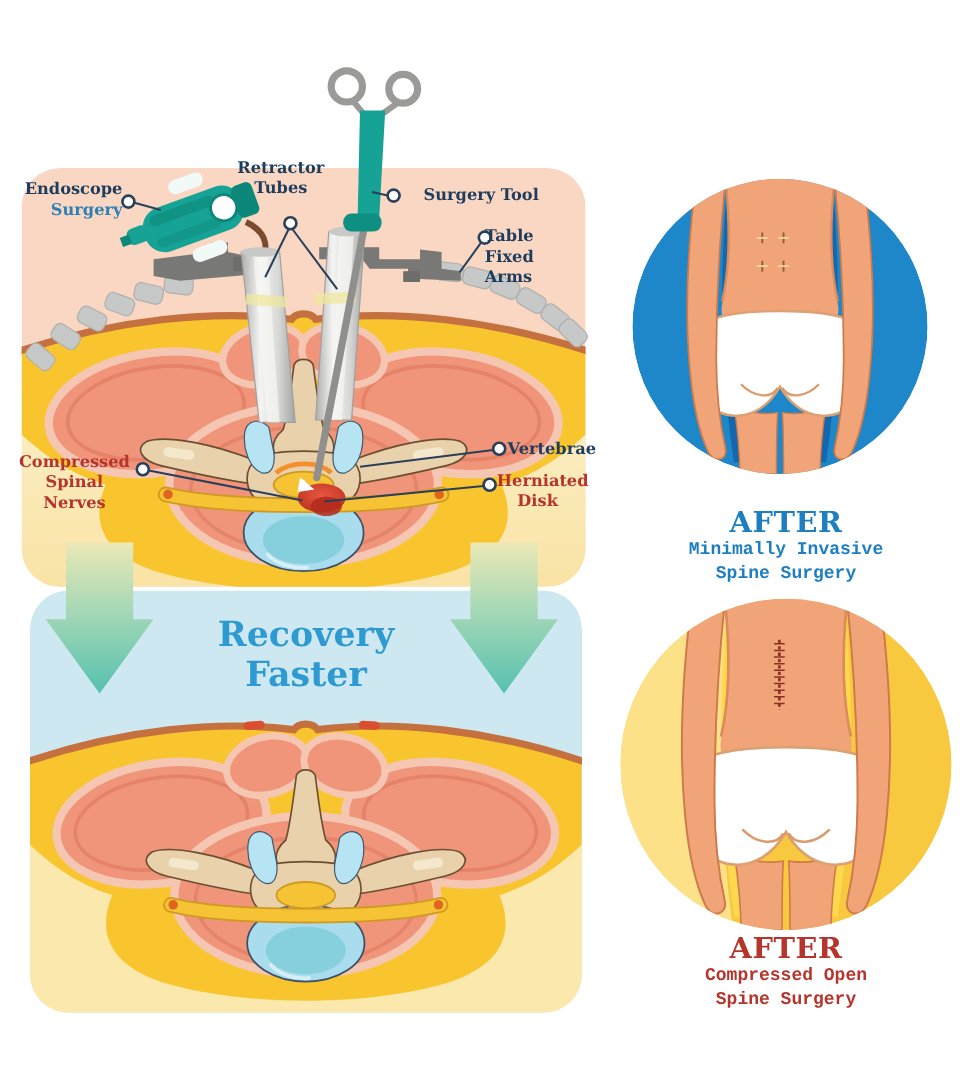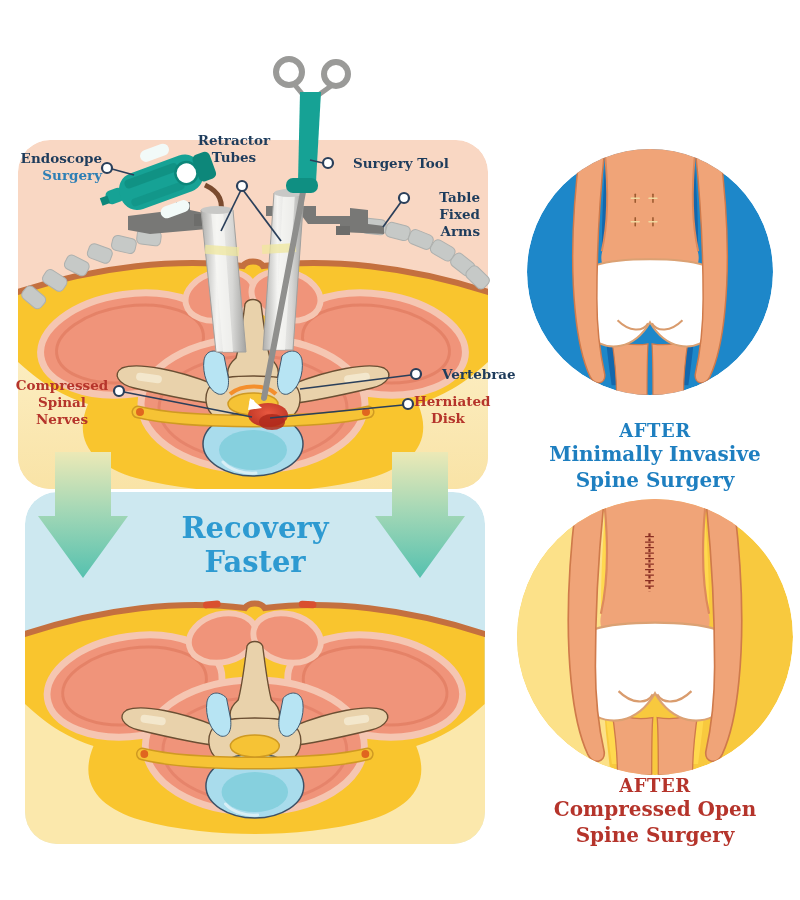--- a/index.html
+++ b/index.html
@@ -8,31 +8,31 @@
     font-family:"DejaVu Serif", "Liberation Serif", serif;
   }
   .art{position:absolute;left:0;top:0;}
   .lbl{position:absolute;font-weight:bold;font-size:13.5px;line-height:1.26;color:#1e3c5c;}
   .lbl span{display:block;}
   .lbl .alt{color:#2e7fb5;}
   .lbl.red{color:#b5342b;}
   .lbl-endoscope{left:14px;top:150px;width:88px;text-align:right;}
   .lbl-retractor{left:188px;top:132px;width:92px;text-align:center;}
   .lbl-surgery-tool{left:337px;top:155px;margin-left:16px;}
-  .lbl-table-fixed{left:404px;top:189px;width:76px;text-align:right;}
+  .lbl-table-fixed{left:404px;top:189px;width:76px;text-align:left;}
   .lbl-compressed{left:10px;top:377px;width:104px;text-align:center;}
-  .lbl-vertebrae{left:442px;top:366px;}
+  .lbl-vertebrae{left:423px;top:366px;}
   .lbl-herniated{left:414px;top:393px;width:68px;text-align:center;}
   .recovery-title{
     position:absolute;left:25px;top:512px;width:460px;text-align:center;
     font-weight:bold;font-size:29px;line-height:1.16;color:#2d9ad1;
   }
   .caption{position:absolute;width:280px;text-align:center;font-weight:bold;}
-  .caption .head{font-size:18px;letter-spacing:.5px;display:block;}
-  .caption .sub{font-size:20px;line-height:1.3;display:block;}
+  .caption .head{font-size:24px;letter-spacing:.5px;display:block;}
+  .caption .sub{font-size:15px;line-height:1.3;display:block;font-family:Liberation Mono, monospace;}
   .caption-top{left:515px;top:420px;color:#1e7fc0;}
   .caption-bottom{left:515px;top:775px;color:#b5342b;}
 </style>
 </head>
 <body>
 
 <div class="stage">
 
 <svg class="art" width="800" height="900" viewBox="0 0 800 900">
   <defs>

